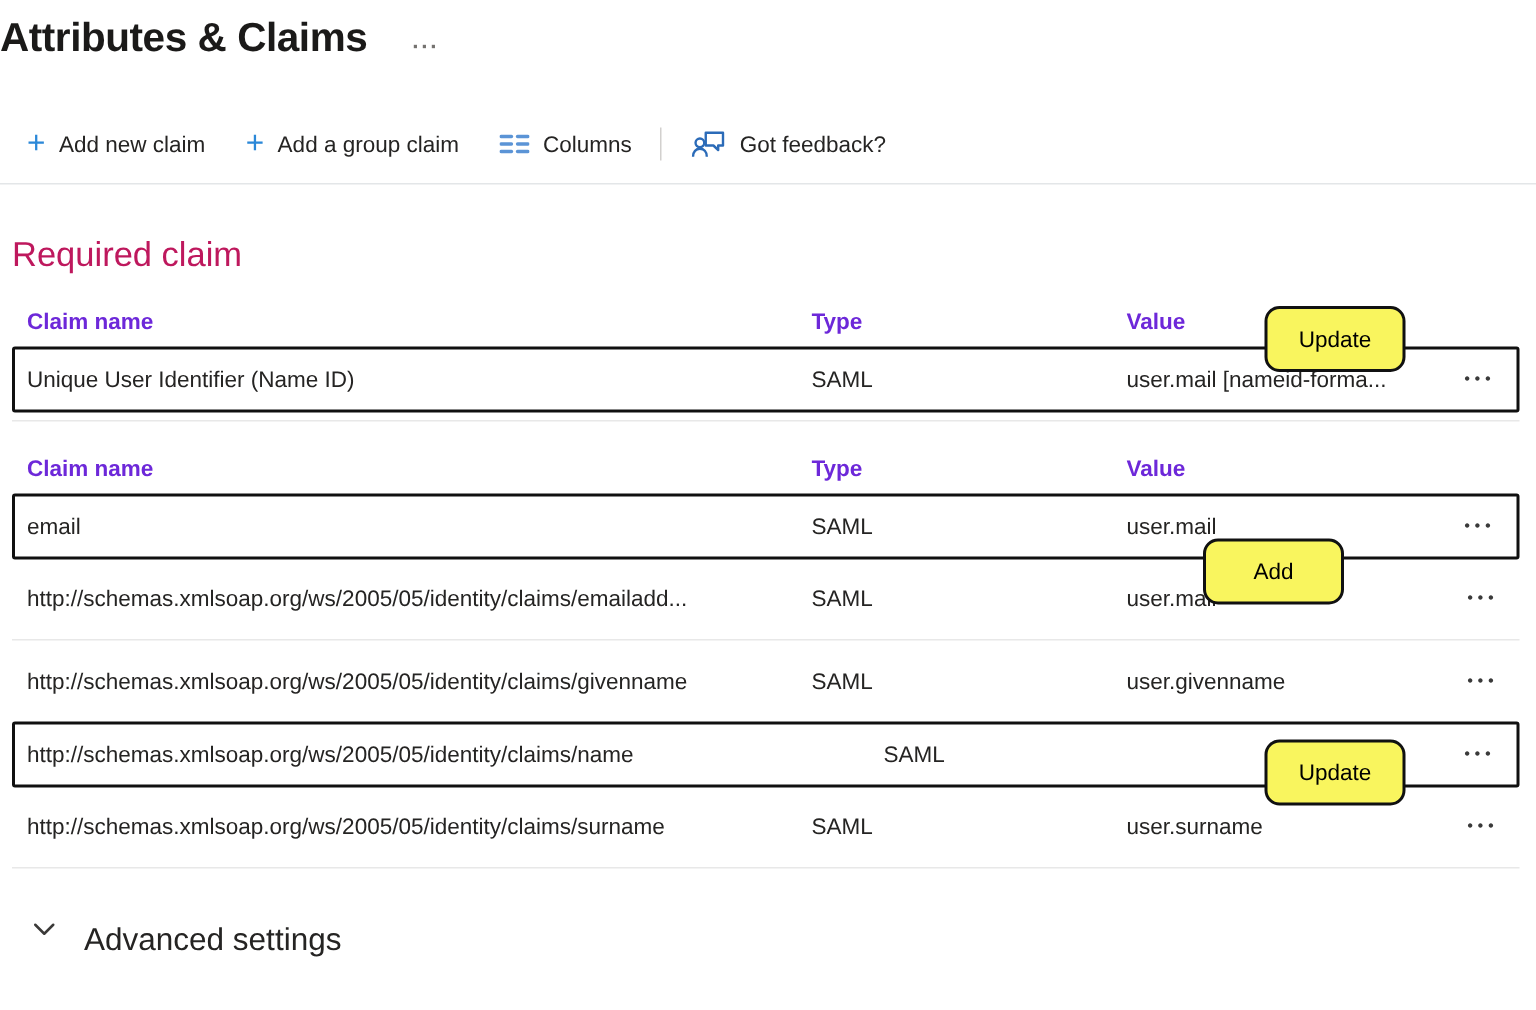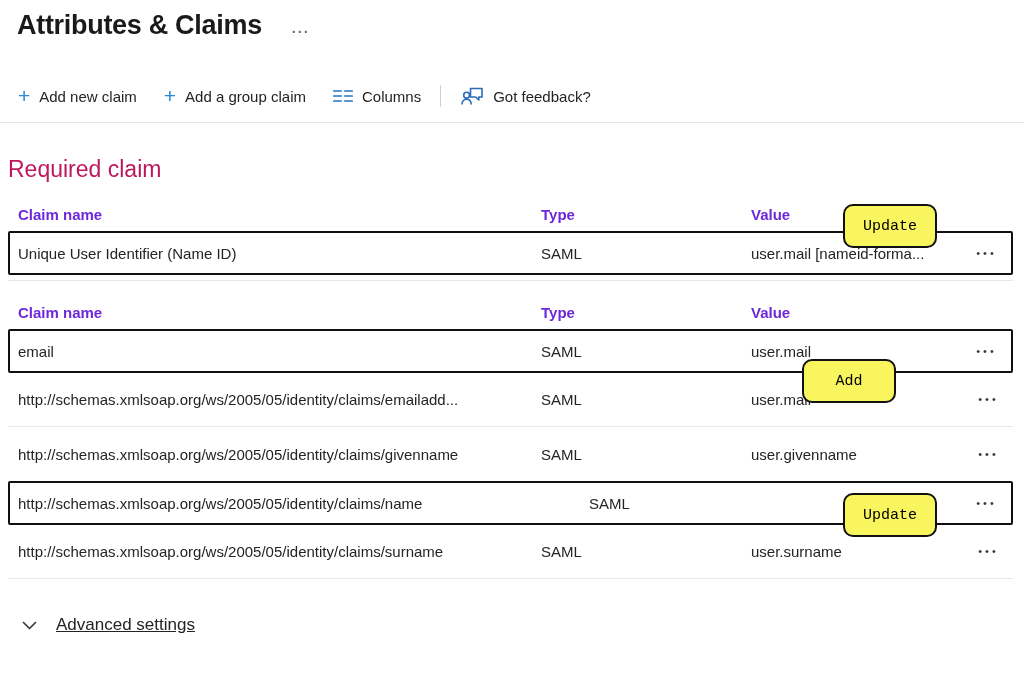--- a/index.html
+++ b/index.html
@@ -1,21 +1,21 @@
 <!DOCTYPE html>
 <html><head>
 <meta charset="utf-8">
 <style>
   * { margin:0; padding:0; box-sizing:border-box; }
   html,body { background:#ffffff; }
   body { font-family:"Liberation Sans", sans-serif; color:#201f1e; }
   .page { position:relative; width:1024px; height:673px; background:#fff; overflow:hidden; }
 
   
-  .title-row { display:flex; align-items:flex-start; padding:10px 0 0 17px; }
+  .title-row { display:flex; align-items:flex-start; padding:10px 0 0 0; }
   .page-title { font-size:27px; font-weight:700; color:#1b1a19; letter-spacing:-0.3px; }
   .title-more { margin:14px 0 0 30px; color:#757370; font-size:15px; font-weight:700; letter-spacing:1px; cursor:pointer; line-height:1; }
 
   
   .toolbar { display:flex; align-items:center; margin:42px 0 0 18px; height:26px; }
   .tb-btn { display:flex; align-items:center; gap:9px; background:none; border:none; font-family:inherit; font-size:15px; color:#252423; cursor:pointer; padding:0; }
   .tb-btn + .tb-btn { margin-left:27px; }
   .plus-glyph { color:#2b88d8; font-size:21px; font-weight:400; line-height:18px; }
   .tb-divider { width:1px; height:22px; background:#d2d0ce; margin:0 20px 0 19px; }
   .toolbar-rule { height:1px; background:#e3e6e8; margin-top:13px; }
@@ -26,24 +26,24 @@
   .thead { display:grid; grid-template-columns:523px 210px 1fr 52px; padding:23px 0 8px 10px; font-size:15px; font-weight:700; color:#6d28d9; }
   .trow { display:grid; grid-template-columns:523px 210px 1fr 52px; align-items:center; padding-left:10px; height:54px; font-size:15px; color:#252423; border-bottom:1px solid #e8e8e8; cursor:pointer; }
   .trow.boxed { height:44px; border:2px solid #101010; border-radius:2px; padding-left:8px; }
   .trow.boxed.slim { height:44px;gap:48px; }
   .cell { overflow:hidden; white-space:nowrap; }
   .cell.menu { display:flex; justify-content:center; }
   .dots { font-size:11px; letter-spacing:3px; color:#3a3a3a; line-height:1; cursor:pointer; padding-left:3px; }
   .sep-line { height:1px; background:#e8e8e8; margin:5px 11px 0 8px; }
 
   
-  .advanced { display:flex; align-items:center; gap:19px; margin:36px 0 0 22px; font-size:17px; color:#252423; cursor:pointer;text-decoration:underline; }
+  .advanced { display:flex; align-items:flex-start; gap:19px; margin:36px 0 0 22px; font-size:21px; color:#252423; cursor:pointer; }
 
   
-  .callout { position:absolute; width:94px; height:44px; background:#f9f55e; border:2.5px solid #111; border-radius:10px; display:flex; align-items:center; justify-content:center; font-size:15px; color:#000; z-index:6;font-family:Liberation Mono, monospace; }
+  .callout { position:absolute; width:94px; height:44px; background:#f9f55e; border:2.5px solid #111; border-radius:10px; display:flex; align-items:center; justify-content:center; font-size:15px; color:#000; z-index:6; }
   .callout.c1 { left:843px; top:204px; }
   .callout.c2 { left:802px; top:359px; }
   .callout.c3 { left:843px; top:493px; }
 
   .icon-svg { display:block; }
 </style>
 </head>
 <body>
 
 <div class="page">

